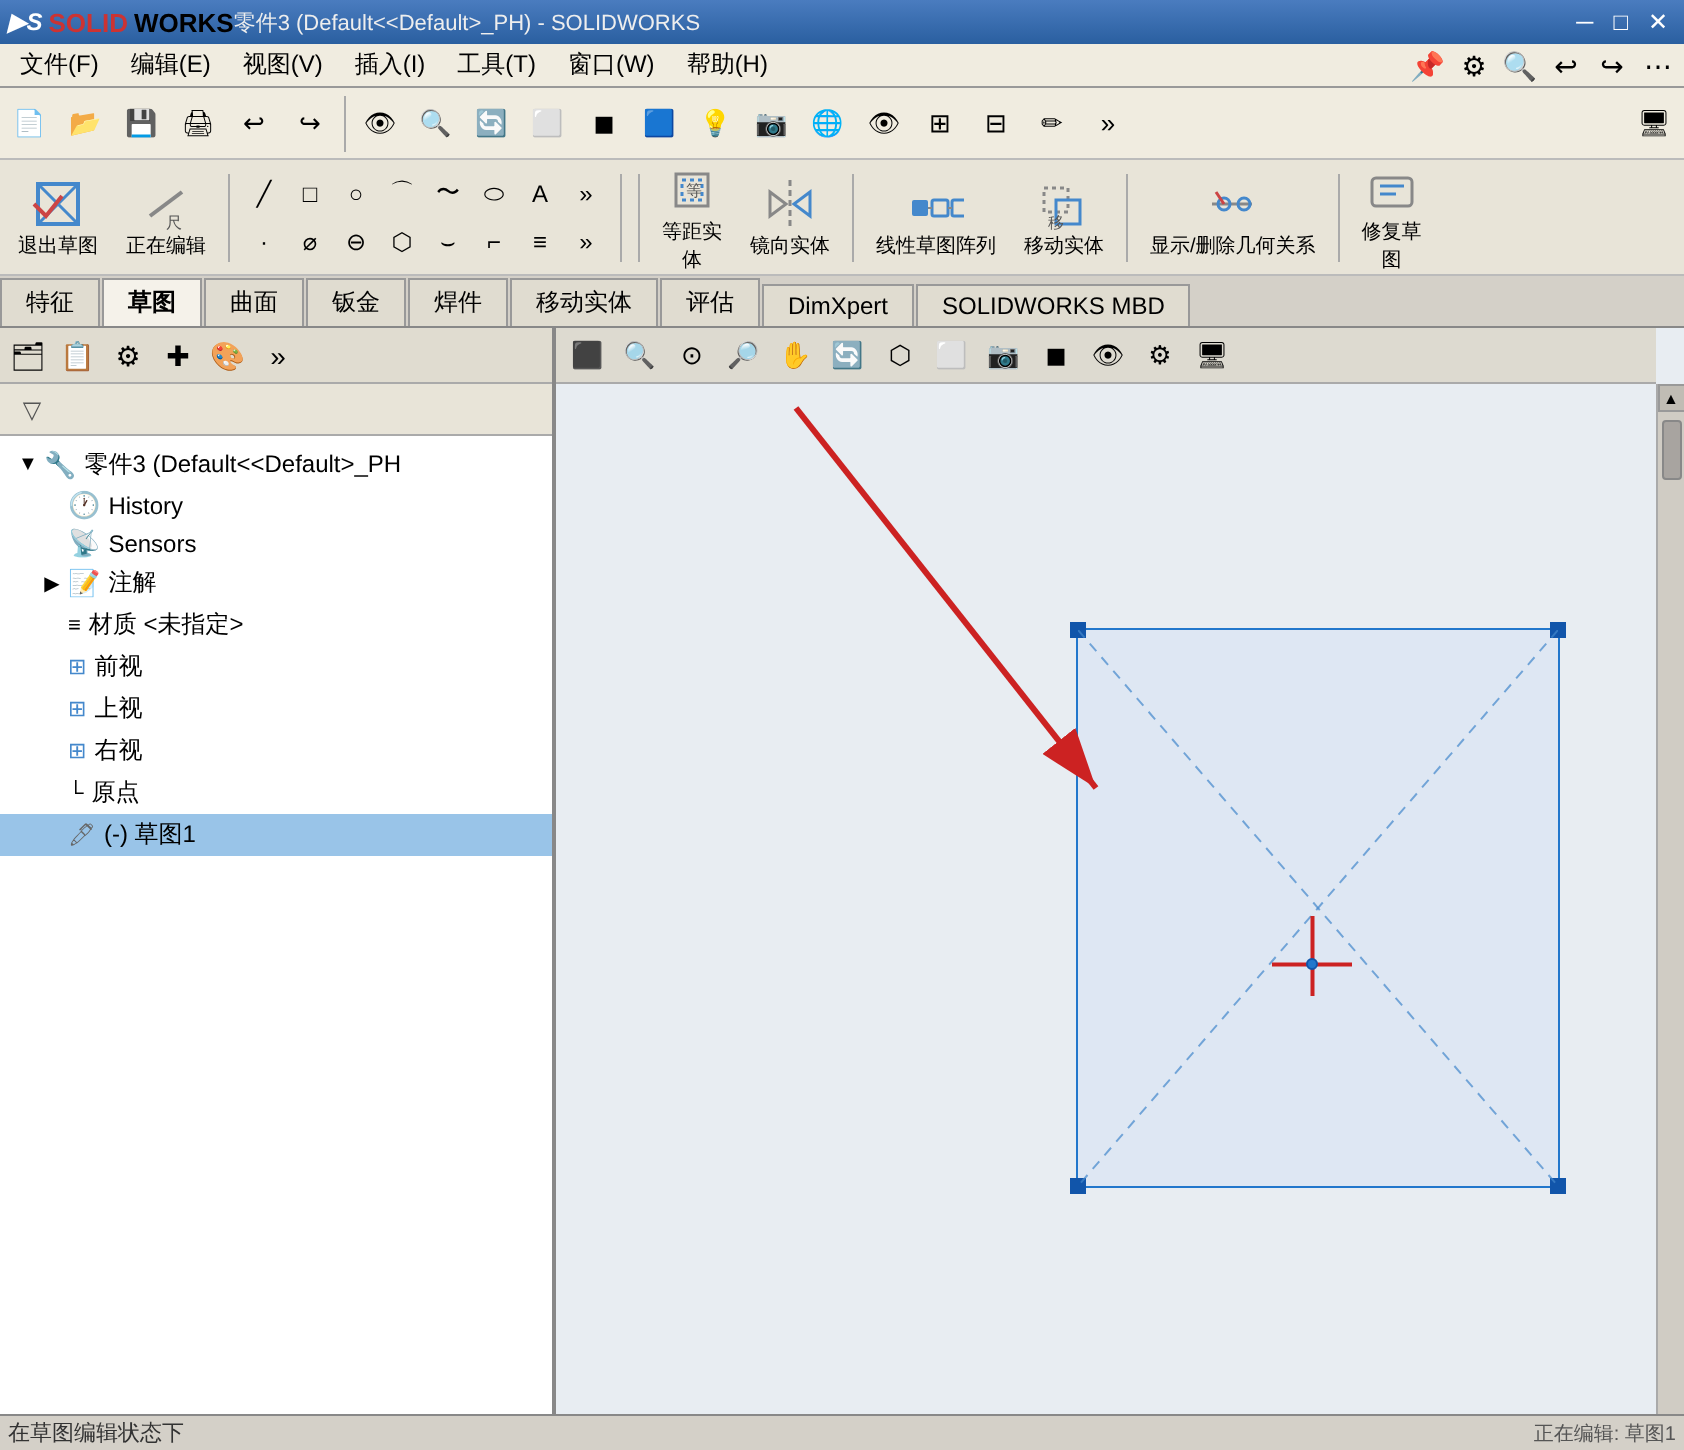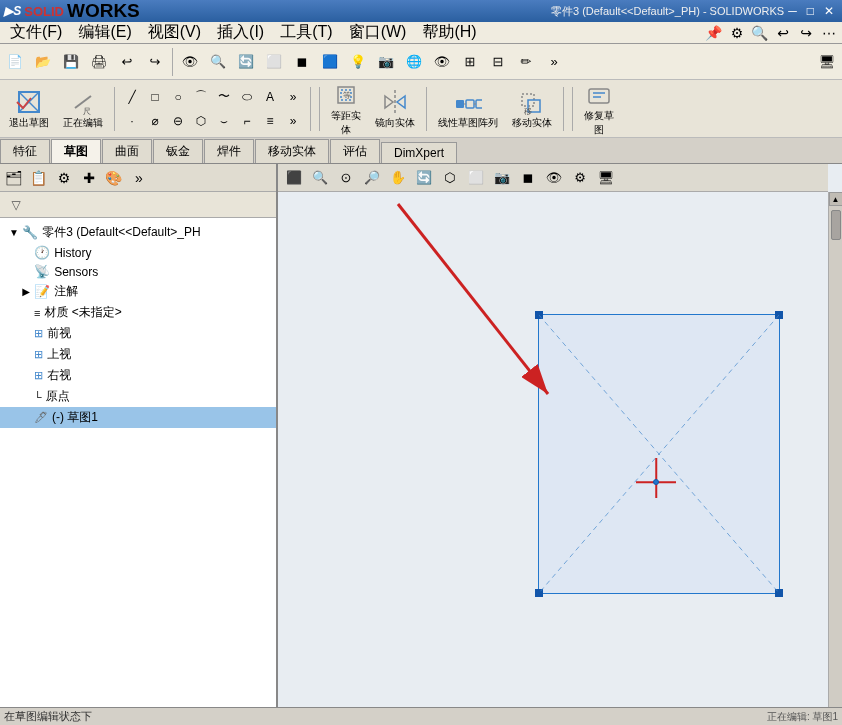--- a/index.html
+++ b/index.html
@@ -3,21 +3,21 @@
   <meta charset="utf-8">
   <style>
     * { margin: 0; padding: 0; box-sizing: border-box; }
     body { width: 842px; height: 725px; overflow: hidden; font-family: 'SimSun', 'Microsoft YaHei', Arial, sans-serif; font-size: 12px; background: #d4d0c8; }
 
     
     #titlebar { height: 22px; background: linear-gradient(to bottom, #4a7cbf, #2a5fa0); display: flex; align-items: center; padding: 0 4px; color: white; font-size: 11px; }
 
     
     #menubar { height: 22px; background: #f0ece0; display: flex; align-items: center; padding: 0 2px; border-bottom: 1px solid #999; }
-    #menubar .menu-item { padding: 4px 8px; font-size: 16px; cursor: pointer; color: #000; }
+    #menubar .menu-item { padding: 4px 8px; font-size: 12px; cursor: pointer; color: #000; }
 
     
     #toolbar1 { height: 36px; background: #f0ece0; border-bottom: 1px solid #bbb; display: flex; align-items: center; padding: 0 2px; gap: 2px; }
     #toolbar2 { height: 58px; background: #e8e4d8; border-bottom: 1px solid #bbb; display: flex; align-items: center; padding: 2px 4px; gap: 4px; position: relative; }
 
     .tb-btn { display: flex; flex-direction: column; align-items: center; justify-content: center; padding: 2px 4px; cursor: pointer; border: 1px solid transparent; font-size: 10px; min-width: 40px; height: 50px; }
     .tb-btn .icon-area { width: 28px; height: 28px; display: flex; align-items: center; justify-content: center; }
     .tb-btn .label { font-size: 10px; color: #000; text-align: center; white-space: nowrap; }
 
     .tb-sep { width: 1px; height: 44px; background: #aaa; margin: 0 2px; }
@@ -89,23 +89,23 @@
     #secondary-toolbar { height: 28px; background: #e8e4d8; border-bottom: 1px solid #aaa; display: flex; align-items: center; padding: 0 4px; gap: 2px; }
     .sec-btn { width: 24px; height: 22px; display: flex; align-items: center; justify-content: center; cursor: pointer; font-size: 13px; border: 1px solid transparent; }
   </style>
 </head>
 <body>
 
 <div id="titlebar">
   <div class="sw-logo">
     <span style="color:#fff;font-style:italic;font-weight:bold;font-size:12px;">▶S</span>
     <span style="color:#cc3333;font-weight:bold;font-size:13px;">SOLID</span>
-    <span style="color:#000;font-weight:bold;font-size:19px;">WORKS</span>
-  </div>
-  <span style="flex:1;text-align:right;font-size:11px;color:#eee;">零件3 (Default&lt;&lt;Default&gt;_PH) - SOLIDWORKS</span>
+    <span style="color:#000;font-weight:bold;font-size:13px;">WORKS</span>
+  </div>
+  <span style="flex:1;text-align:left;font-size:11px;color:#eee;">零件3 (Default&lt;&lt;Default&gt;_PH) - SOLIDWORKS</span>
   <div style="display:flex;gap:2px;">
     <span style="color:#fff;font-size:12px;cursor:pointer;padding:0 4px;">─</span>
     <span style="color:#fff;font-size:12px;cursor:pointer;padding:0 4px;">□</span>
     <span style="color:#fff;font-size:12px;cursor:pointer;padding:0 4px;">✕</span>
   </div>
 </div>
 
 <div id="menubar">
   <div class="menu-item">文件(F)</div>
   <div class="menu-item">编辑(E)</div>
@@ -257,20 +257,31 @@
         <rect x="4" y="6" width="12" height="12" fill="none" stroke="#888" stroke-width="1.5" stroke-dasharray="2,2"></rect>
         <rect x="10" y="12" width="12" height="12" fill="none" stroke="#4488cc" stroke-width="1.5"></rect>
         <text x="6" y="26" font-size="8" fill="#555">移</text>
       </svg>
     </div>
     <span class="label">移动实体</span>
   </div>
 
   <div class="tb-sep"></div>
 
+  <div class="tb-btn">
+    <div class="icon-area">
+      <svg width="28" height="28">
+        <line x1="4" y1="14" x2="24" y2="14" stroke="#888" stroke-width="1.5"></line>
+        <circle cx="10" cy="14" r="3" fill="none" stroke="#4488cc" stroke-width="1.5"></circle>
+        <circle cx="20" cy="14" r="3" fill="none" stroke="#4488cc" stroke-width="1.5"></circle>
+        <line x1="6" y1="8" x2="10" y2="14" stroke="#cc4444" stroke-width="1.5"></line>
+      </svg>
+    </div>
+    <span class="label">显示/删除几何关系</span>
+  </div>
 
   <div class="tb-sep"></div>
 
   <div class="tb-btn">
     <div class="icon-area">
       <svg width="28" height="28">
         <rect x="4" y="8" width="20" height="14" fill="none" stroke="#888" stroke-width="1.5" rx="2"></rect>
         <line x1="8" y1="12" x2="20" y2="12" stroke="#4488cc" stroke-width="1.5"></line>
         <line x1="8" y1="16" x2="16" y2="16" stroke="#4488cc" stroke-width="1.5"></line>
       </svg>
@@ -281,20 +292,21 @@
 
 <div id="tabbar">
   <div class="tab">特征</div>
   <div class="tab active">草图</div>
   <div class="tab">曲面</div>
   <div class="tab">钣金</div>
   <div class="tab">焊件</div>
   <div class="tab">移动实体</div>
   <div class="tab">评估</div>
   <div class="tab">DimXpert</div>
+  <div class="tab">SOLIDWORKS MBD</div>
 </div>
 
 <div id="main">
 
   <div id="leftpanel">
 
     <div id="lefttoolbar">
       <span class="lt-btn" title="特征管理器">🗂</span>
       <span class="lt-btn" title="属性管理器">📋</span>
       <span class="lt-btn" title="配置管理器">⚙</span>

